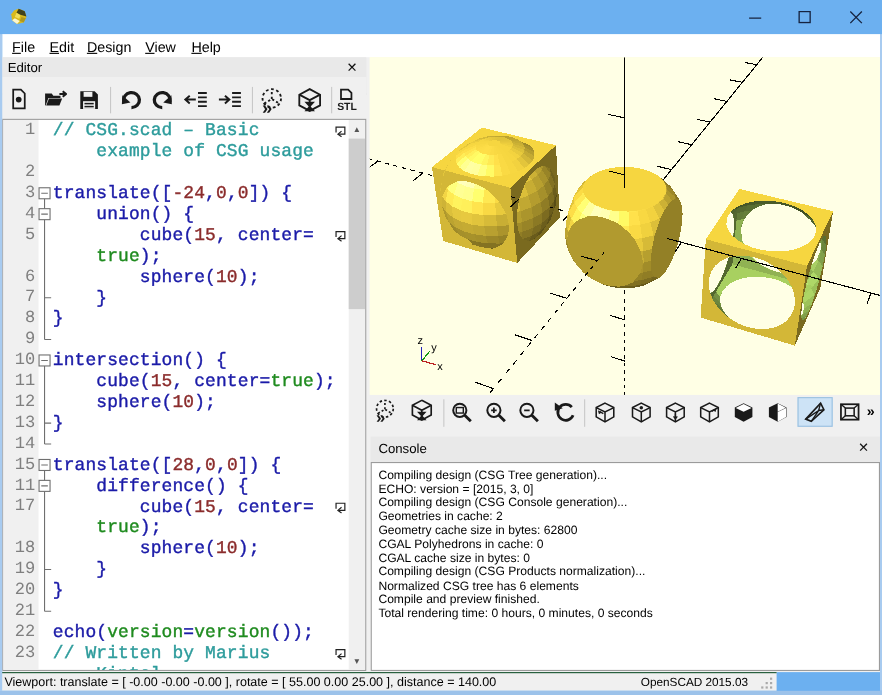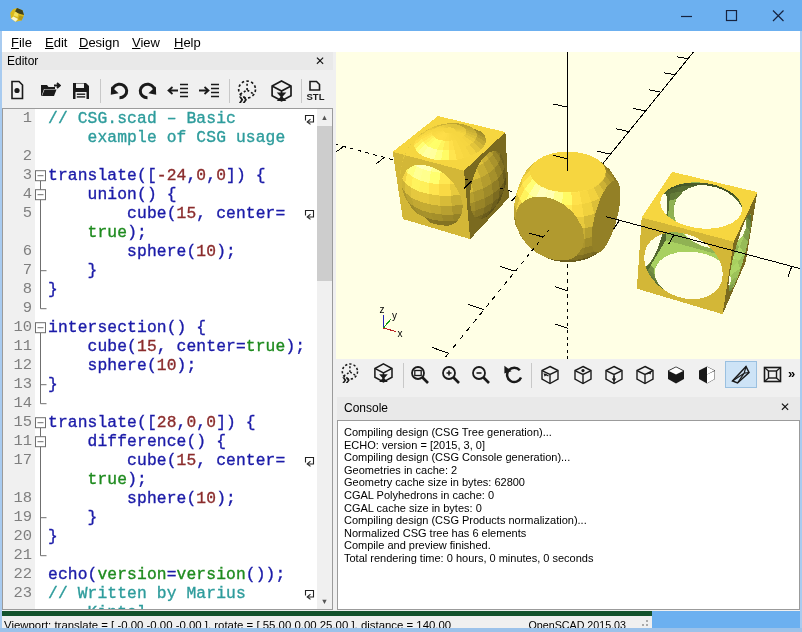--- a/index.html
+++ b/index.html
@@ -22,21 +22,21 @@
 .crow c { color:#2e9c9c; }
 .wm { position:absolute; left:300px; }
 #vscroll { position:absolute; right:0; top:0; width:15px; height:501px; background:#f0f0f0; }
 #vthumb { position:absolute; left:0; top:17px; width:15px; height:155px; background:#cdcdcd; }
 .sarr { position:absolute; left:0; width:15px; height:17px; color:#555; font-size:7.5px; text-align:center; line-height:17px; font-family:'Liberation Sans',sans-serif; }
 #viewport { position:absolute; left:336px; top:52px; width:464px; height:307px; background:#FFFFE5; overflow:hidden; }
 #vtoolbar { position:absolute; left:336px; top:359px; width:464px; height:38px; background:#f0f0f0; }
 #conshead { position:absolute; left:337px; top:397px; width:463px; height:23px; background:#e9e9e9; }
 #conshead .t { position:absolute; left:7px; top:4px; font-size:12px; color:#000; }
 #console { position:absolute; left:337px; top:420px; width:463px; height:190px; background:#fff; border:1px solid #9b9b9b; padding:5px 0 0 6px; font-size:11px; line-height:12.6px; color:#000; }
-#statusbar { position:absolute; left:0; top:611px; width:652px; height:17px; background:#f0f0f0; border-top:5px solid #14532d; }
+#statusbar { position:absolute; left:0; top:611px; width:706px; height:17px; background:#f0f0f0; border-top:1px solid #14532d; }
 #statusbar .l { position:absolute; left:4px; top:2.5px; font-size:11.4px; color:#000; }
 #statusbar .r { position:absolute; right:26px; top:3px; font-size:10.7px; color:#000; }
 .x { font-size:12px; color:#111; font-weight:400; font-family:'Liberation Sans',sans-serif; }
 #borderL { position:absolute; left:0; top:31px; width:2px; height:597px; background:#a8cbf0; }
 #borderR { position:absolute; right:0; top:31px; width:2px; height:597px; background:#a8cbf0; }
 #borderB { position:absolute; left:0; top:628px; width:802px; height:4px; background:#9cc2ea; }
 </style></head>
 <body>
 <div id="win">
  <div id="titlebar">

